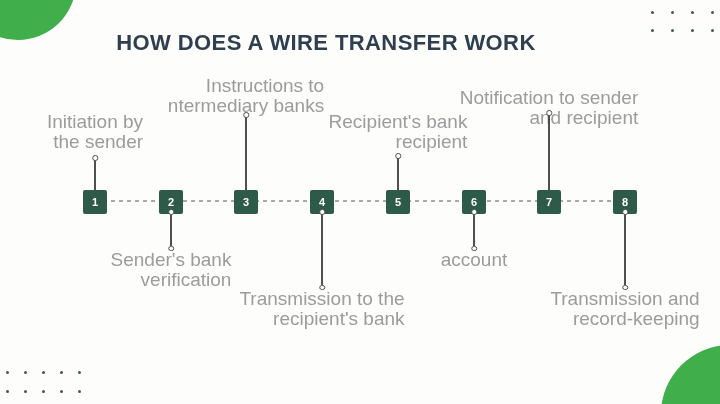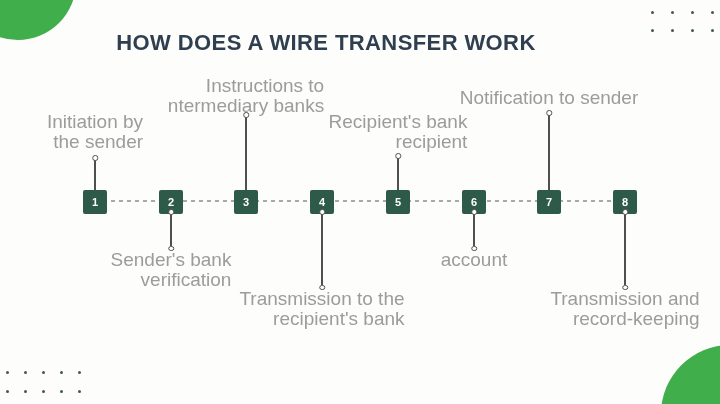--- a/index.html
+++ b/index.html
@@ -146,20 +146,21 @@
     <div class="node" style="left:474px;top:190px">6</div>
     <div class="connector" style="left:474px;top:214px;height:32px"></div>
     <div class="step-label" style="left:474px;top:250px">
       <div>account</div>
     </div>
   </div>
 
   <div>
     <div class="step-label" style="left:549px;top:88px">
       <div>Notification to sender</div>
+      <div>and recipient</div>
     </div>
     <div class="connector" style="left:549px;top:115px;height:75px"></div>
     <div class="node" style="left:549px;top:190px">7</div>
   </div>
 
   <div>
     <div class="node" style="left:625px;top:190px">8</div>
     <div class="connector" style="left:625px;top:214px;height:71px"></div>
     <div class="step-label" style="left:625px;top:289px">
       <div>Transmission and</div>

